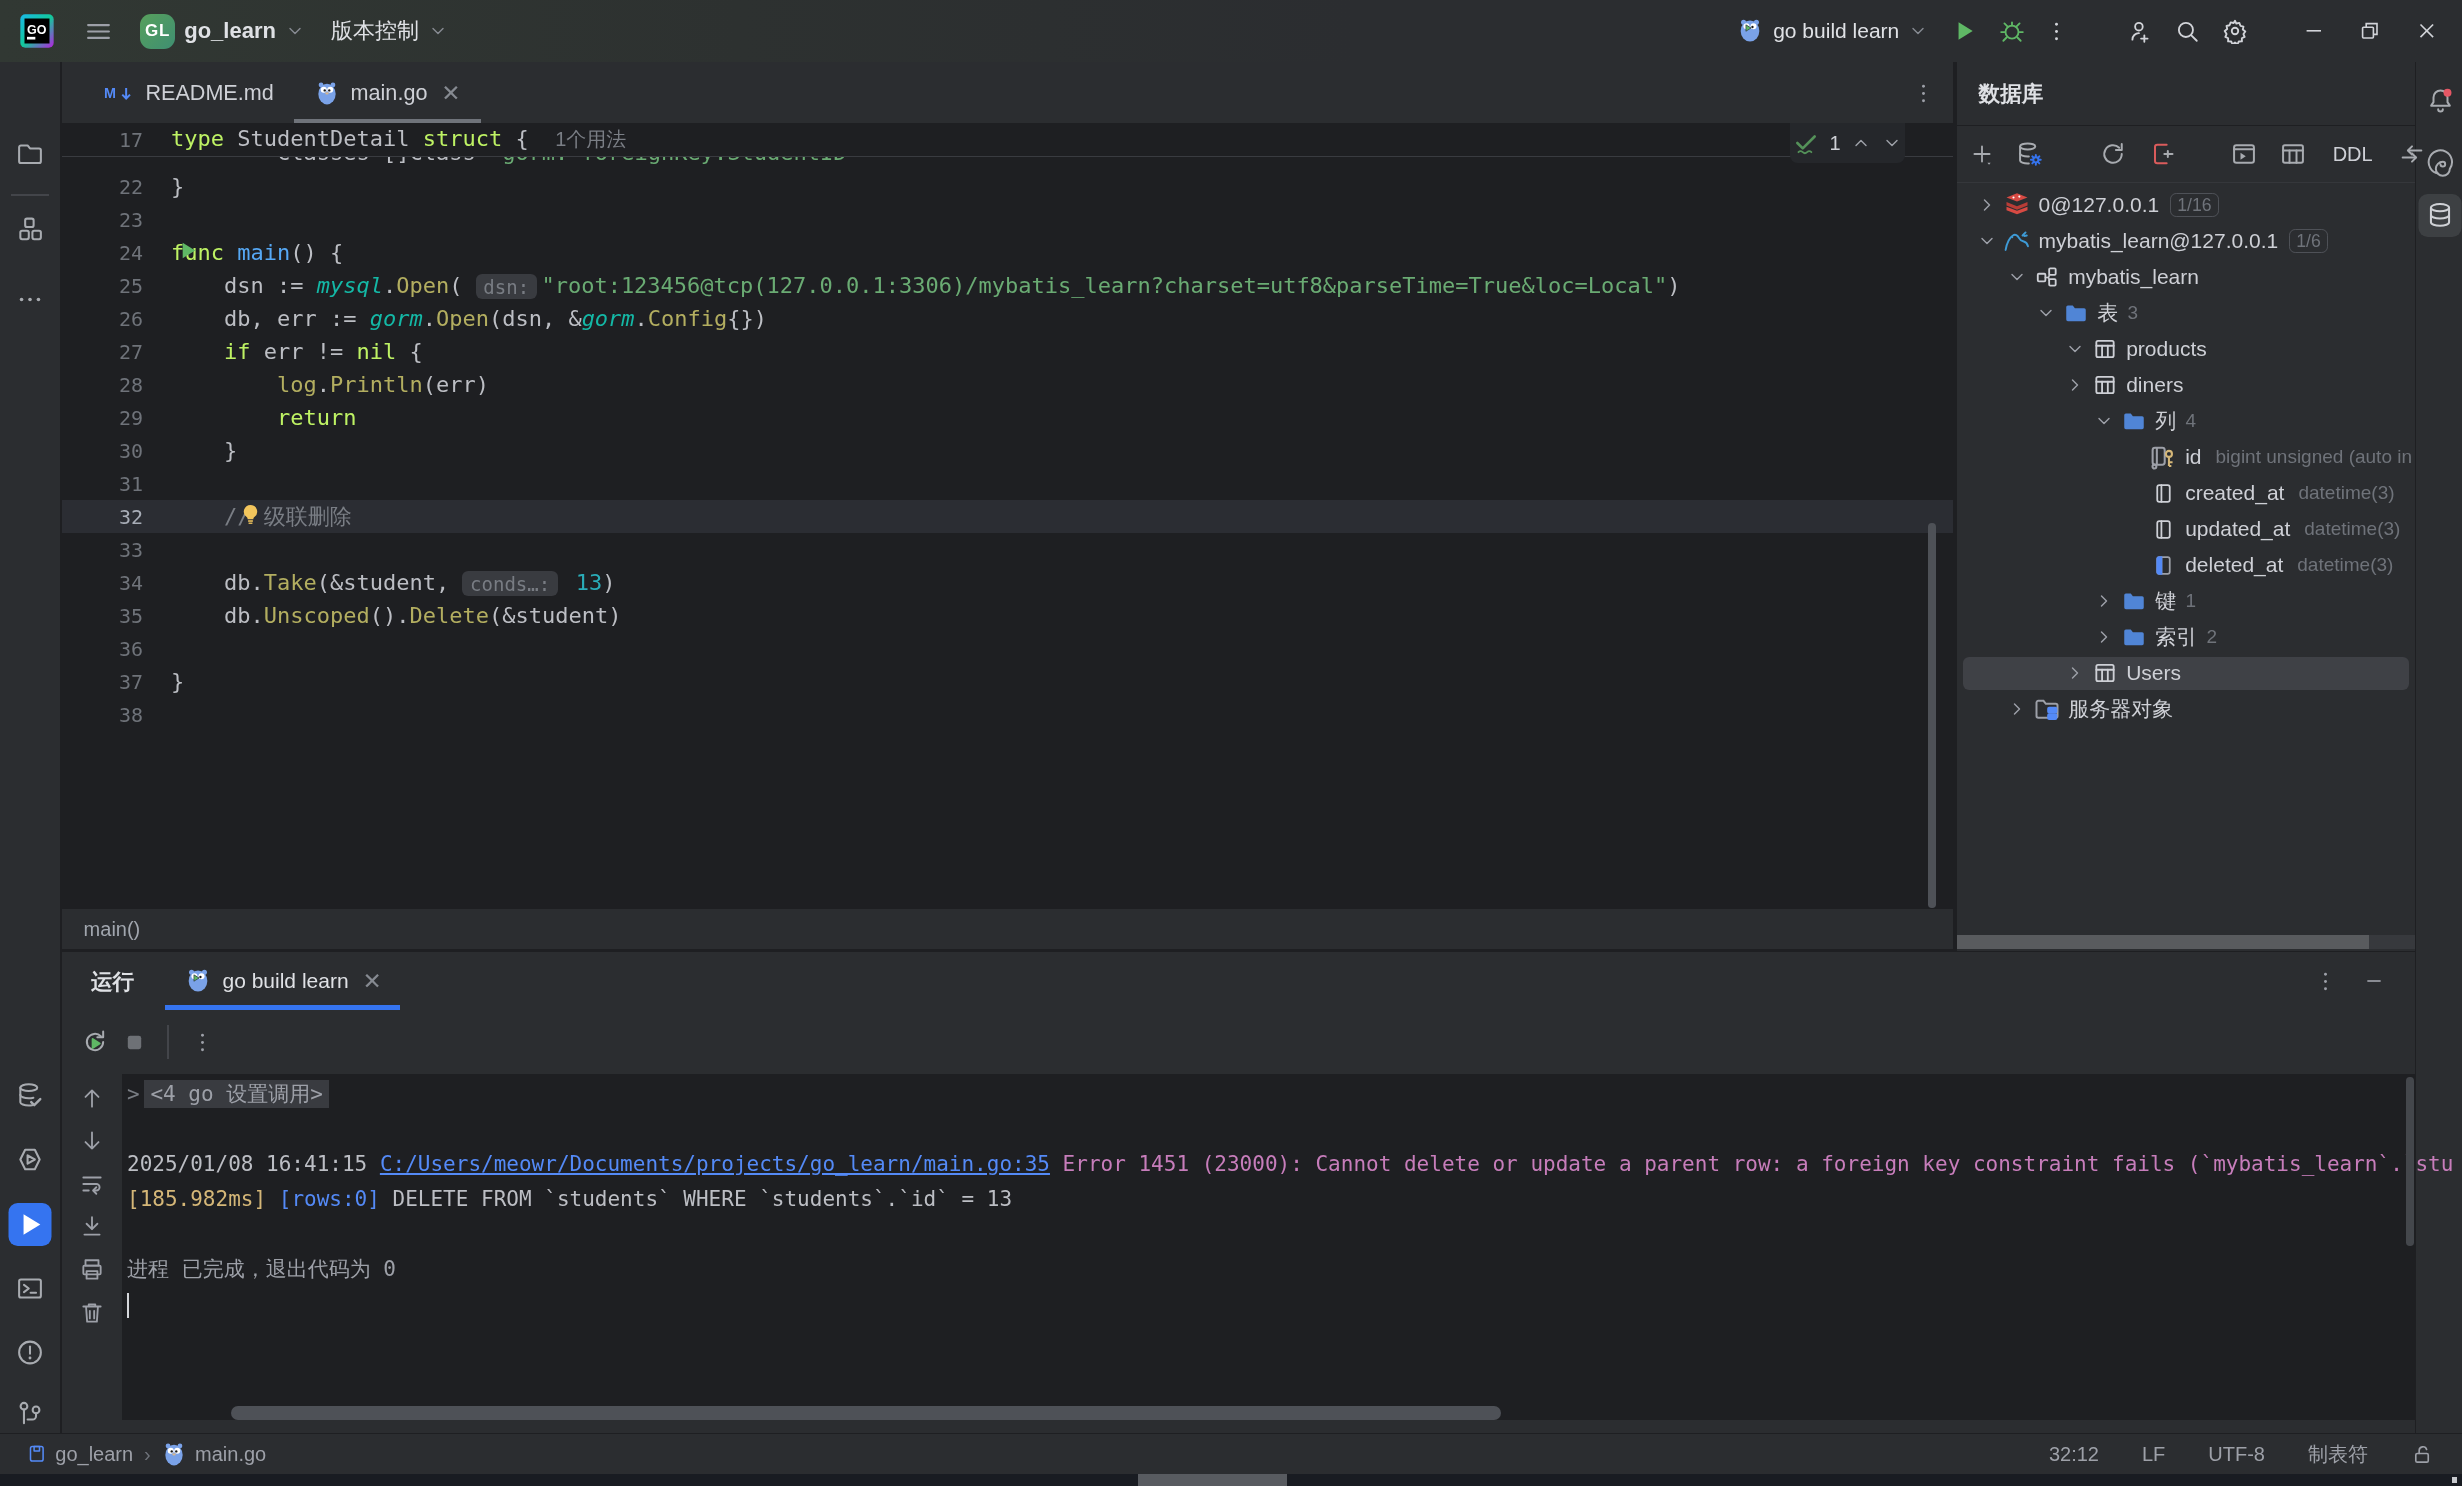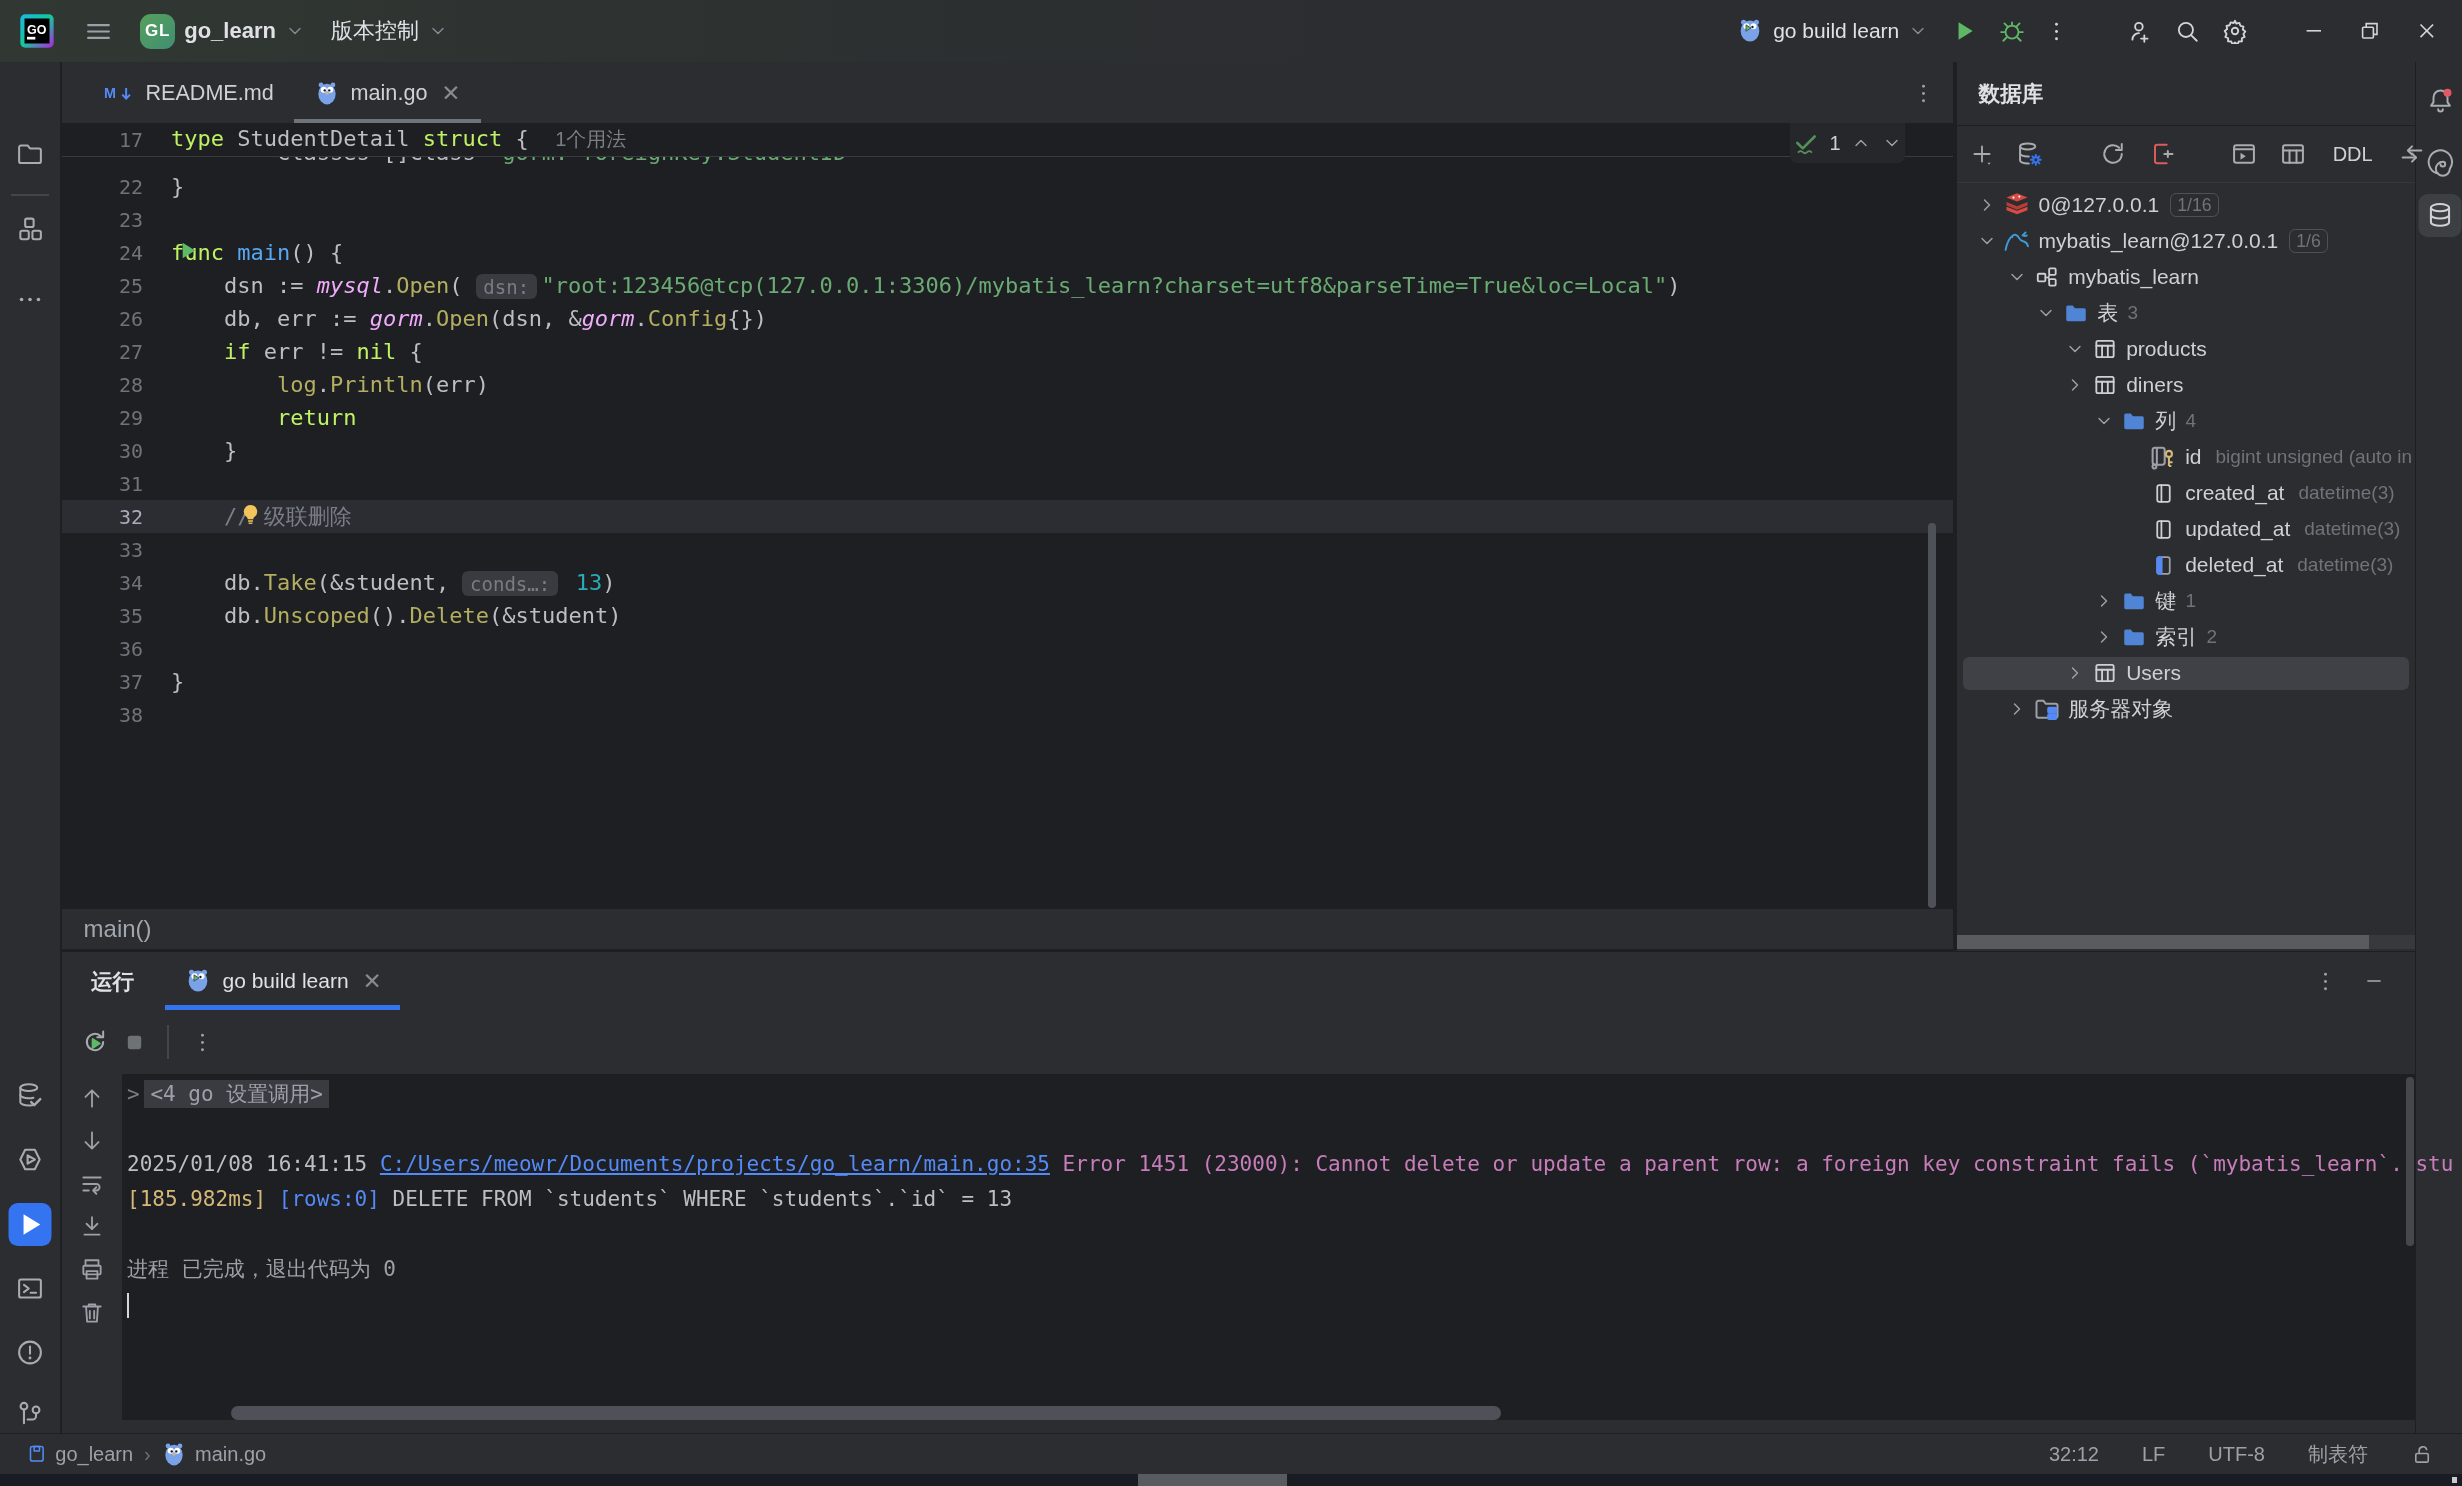--- a/index.html
+++ b/index.html
@@ -37,28 +37,28 @@
   .crow .gut{width:109px;flex:none;text-align:right;padding-right:28px;box-sizing:border-box;color:#6f737a;font-size:20px}
   .crow .gicon{position:absolute;left:114px;top:3.1px}
   .crow .code{flex:1;white-space:pre}
   .crow.current{background:#2b2d33}
   .crow.current .gut{color:#a8adb7}
   #sticky{border-bottom:1.5px solid #393b40;background:var(--edbg)}
   #partial{height:13px;overflow:hidden}
   #partial .crow{margin-top:-21px}
   .tk-kw{color:#bef264}.tk-fn{color:#b3ae60}.tk-decl{color:#56a8f5}.tk-str{color:#6aab73}
   .tk-num{color:#2aacb8}.tk-cmt{color:#7a7e85}.tk-typ{color:#56b6c2}.tk-txt{color:#bcbec4}
-  .tk-pkg{color:#f0abfc;font-style:italic}
+  .tk-pkg{color:#14b8a6;font-style:italic}
   .tk-hint{color:#7a7e85;font-family:"Liberation Sans",sans-serif;font-size:20px}
   .tk-chip{background:#393b40;color:#787c83;border-radius:6.2px;padding:1.5px 7.7px;font-size:19px;margin-right:4.6px}
   #inspection{left:1790px;top:123px;width:115px;height:40px;background:#25272b;border-radius:0 0 7.7px 7.7px;
     display:flex;align-items:center;justify-content:center;gap:10.8px;color:#ced0d6;font-size:20px}
   #ed-scroll{left:1928px;width:7.7px;border-radius:3.8px;background:#4e5157}
   #breadcrumb{left:62px;top:908px;width:1891px;height:41px;background:var(--chrome);border-top:1.5px solid #1e1f22;
-    display:flex;align-items:center;padding-left:21.6px;box-sizing:border-box;color:#a1a6ae;font-size:24px}
+    display:flex;align-items:center;padding-left:21.6px;box-sizing:border-box;color:#a1a6ae;font-size:20px}
   
   #dbpanel{left:1955px;top:62px;width:460px;height:889px;background:var(--chrome);border-left:2.3px solid #1e1f22;box-sizing:border-box}
   #db-title{padding:17px 0 0 21.6px;font-size:21.6px;font-weight:bold;color:#dfe1e5}
   #db-toolbar{position:absolute;top:63px;left:0;right:0;height:56px;border-top:1.5px solid #1e1f22;border-bottom:1.5px solid #35373b;display:flex;align-items:center;padding-left:12.3px;gap:21px}
   .dbt{width:40px;height:40px;display:flex;align-items:center;justify-content:center;color:#a8abb0}
   .dbt-sep{width:1.5px;height:31px;background:#43454a;margin:0 6.2px}
   .ddl{font-size:20px;color:#ced0d6;padding:0 4.6px}
   #dbtree{position:absolute;top:125px;left:0;right:0;bottom:0;overflow:hidden}
   .trow{position:relative;height:36px;display:flex;align-items:center;font-size:21px;color:#ced0d6}
   .trow .sel{position:absolute;left:6.2px;right:6.2px;top:1.5px;bottom:1.5px;background:#3f4146;border-radius:6.2px}

